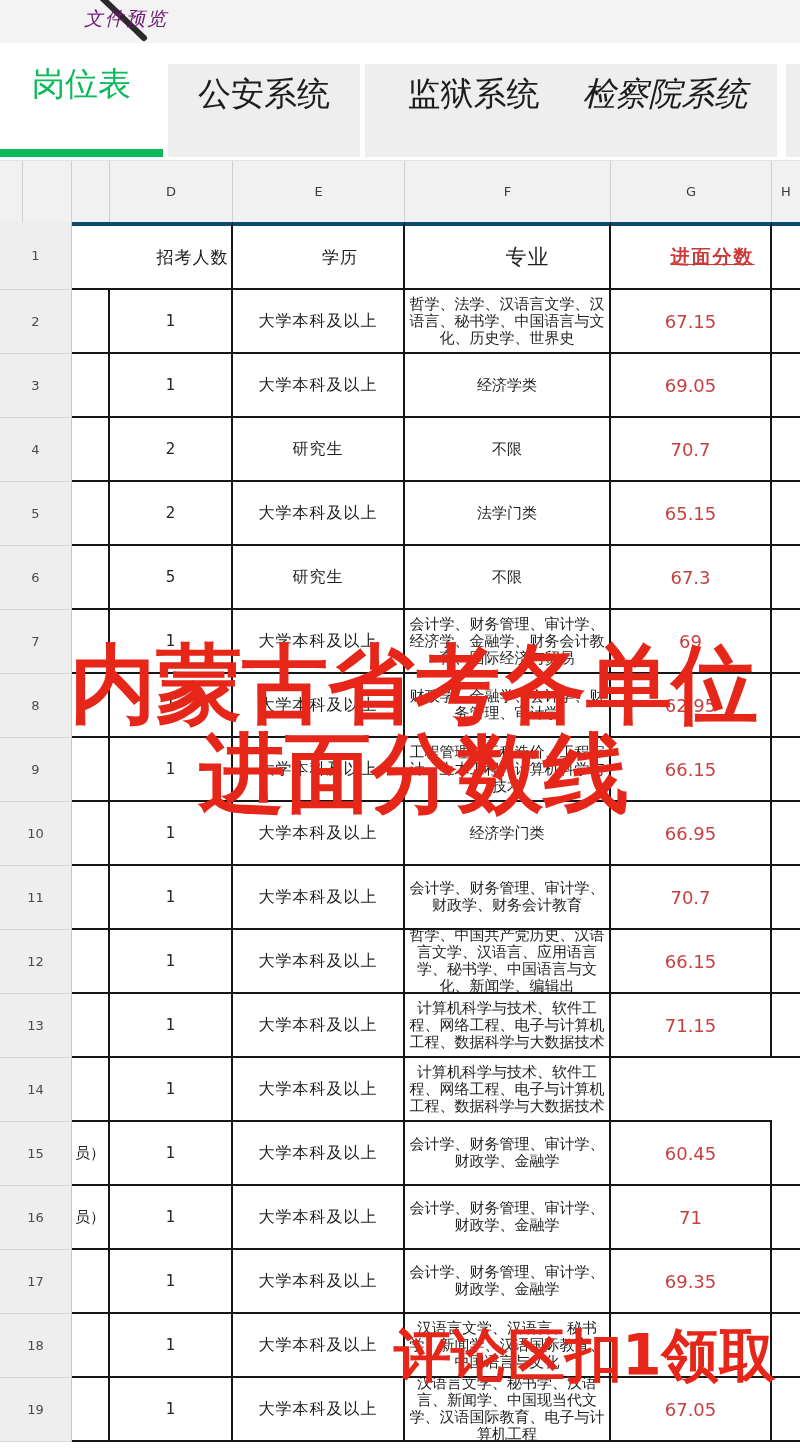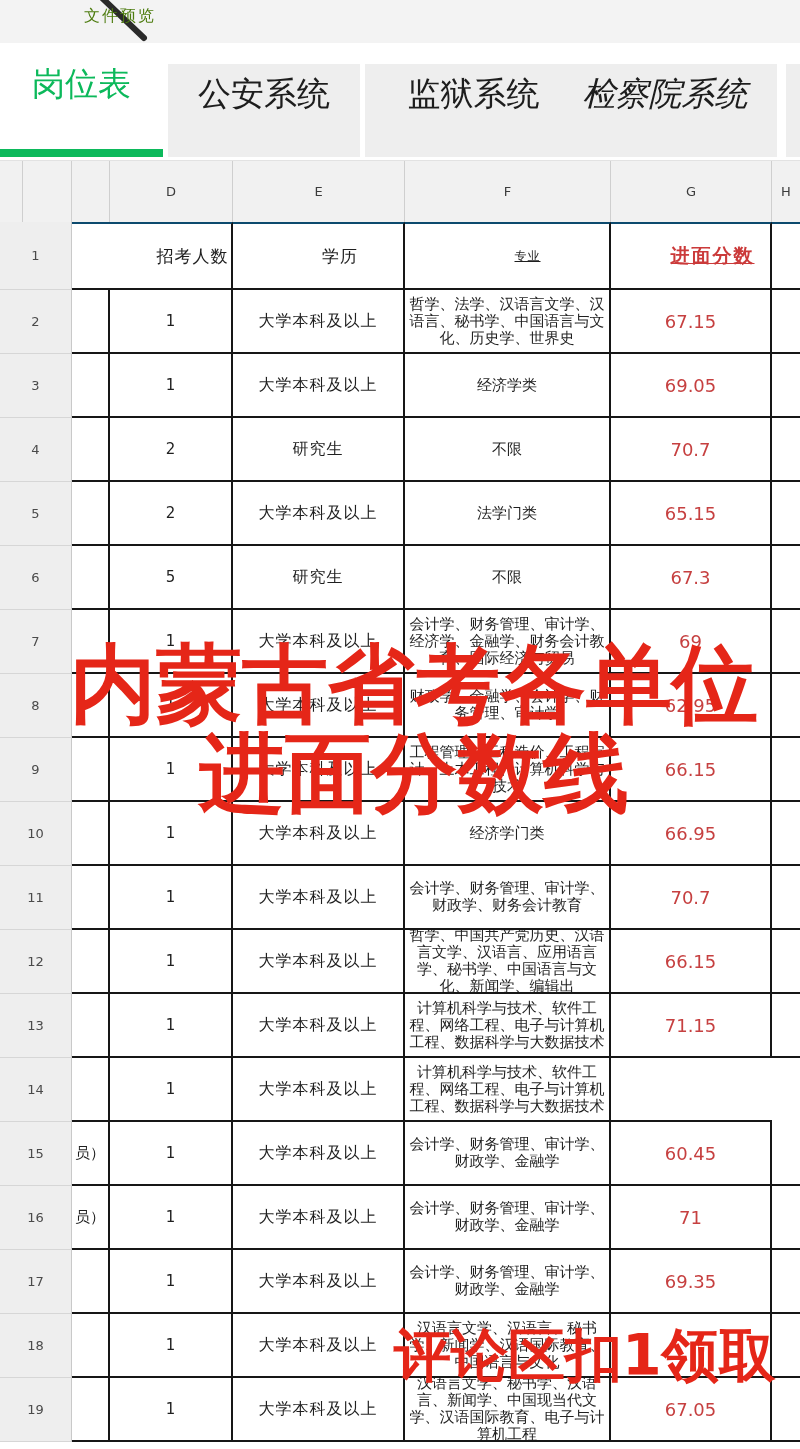--- a/index.html
+++ b/index.html
@@ -4,21 +4,21 @@
 <style>
   html,body{margin:0;padding:0;background:#ffffff;}
   *{box-sizing:border-box;}
   .screen{
     position:relative;width:800px;height:1449px;overflow:hidden;background:#ffffff;
     font-family:"DejaVu Sans","Liberation Sans",sans-serif;
   }
   
   .appbar{position:absolute;left:0;top:0;width:800px;height:64px;background:#f3f3f3;}
   .back-icon{position:absolute;left:92px;top:-6px;width:60px;height:48px;}
-  .appbar-title{position:absolute;left:84px;top:6px;font-size:16px;color:#4d7c0f;letter-spacing:2px;}
+  .appbar-title{position:absolute;left:84px;top:6px;font-size:19px;color:#701a75;letter-spacing:2px;font-style:italic;}
   
   .tabbar{position:absolute;left:0;top:43px;width:800px;height:117px;background:#ffffff;}
   .tab{position:absolute;top:21px;height:93px;background:#eeeeee;display:flex;align-items:center;justify-content:center;
        font-size:33px;color:#1d1d1d;padding-bottom:32px;}
   .tab.active{left:0;top:0;height:114px;width:163px;background:#ffffff;color:var(--green);z-index:2;}
   .tab:nth-child(2){left:168px;width:192px;}
   .tab:nth-child(3){left:365px;width:217px;text-align:center;}
   .tab:nth-child(4){left:553px;width:224px;font-style:italic;}
   .tab-filler{position:absolute;left:786px;top:21px;width:14px;height:93px;background:#eeeeee;}
   .tab-underline{position:absolute;left:0;top:106px;width:163px;height:8px;background:var(--green);z-index:3;}
@@ -35,31 +35,31 @@
   .band-cell:nth-child(6){width:206px;}
   .band-cell:nth-child(7){width:161px;}
   .band-cell:nth-child(8){width:28px;border-right:none;}
   
   .sheet{position:absolute;left:0;top:222px;width:800px;}
   .srow{display:grid;grid-template-columns:72px 38px 123px 172px 206px 161px 28px;height:64px;}
   .srow.header{height:68px;}
   .cell{background:#ffffff;border-right:2px solid #161616;border-bottom:2px solid #161616;
         display:flex;align-items:center;justify-content:center;text-align:center;overflow:hidden;
         color:#1f1f1f;}
-  .srow.header .cell{border-top:2px solid #0c4a6e;padding-left:44px;}
+  .srow.header .cell{border-top:4px solid #0c4a6e;padding-left:44px;}
   .gutter{background:#eeeeee;border-right:1px solid #c9c9c9;border-bottom:1px solid #d6d6d6;
           display:flex;align-items:center;justify-content:center;font-size:13px;color:#4a4a4a;}
   .cell.c{font-size:15px;}
   .cell.d{font-size:15px;}
   .cell.e{font-size:16px;letter-spacing:1px;text-align:right;}
   .cell.f{font-size:15px;line-height:17px;padding:0 3px;}
   .cell.g{font-size:18px;color:var(--red);}
   .cell.h{border-right:none;}
   .srow.header .cell.d,.srow.header .cell.e{font-size:17px;letter-spacing:1px;}
-  .srow.header .cell.f{font-size:12px;line-height:20px;letter-spacing:1px;text-decoration:underline;}
+  .srow.header .cell.f{font-size:21px;line-height:20px;letter-spacing:1px;}
   .srow.header .cell.g{font-size:19px;color:#cb3a3a;letter-spacing:2px;font-weight:bold;text-decoration:underline;}
   
   .wm-main{position:absolute;left:24px;top:640px;width:780px;text-align:center;z-index:9;
            font-size:86px;line-height:89px;font-weight:bold;color:var(--wmred);pointer-events:none;}
   .wm-bottom{position:absolute;left:394px;top:1318px;z-index:9;font-size:57px;font-weight:bold;
              color:var(--wmred);white-space:nowrap;pointer-events:none;}
 </style>
 </head>
 <body>
 

